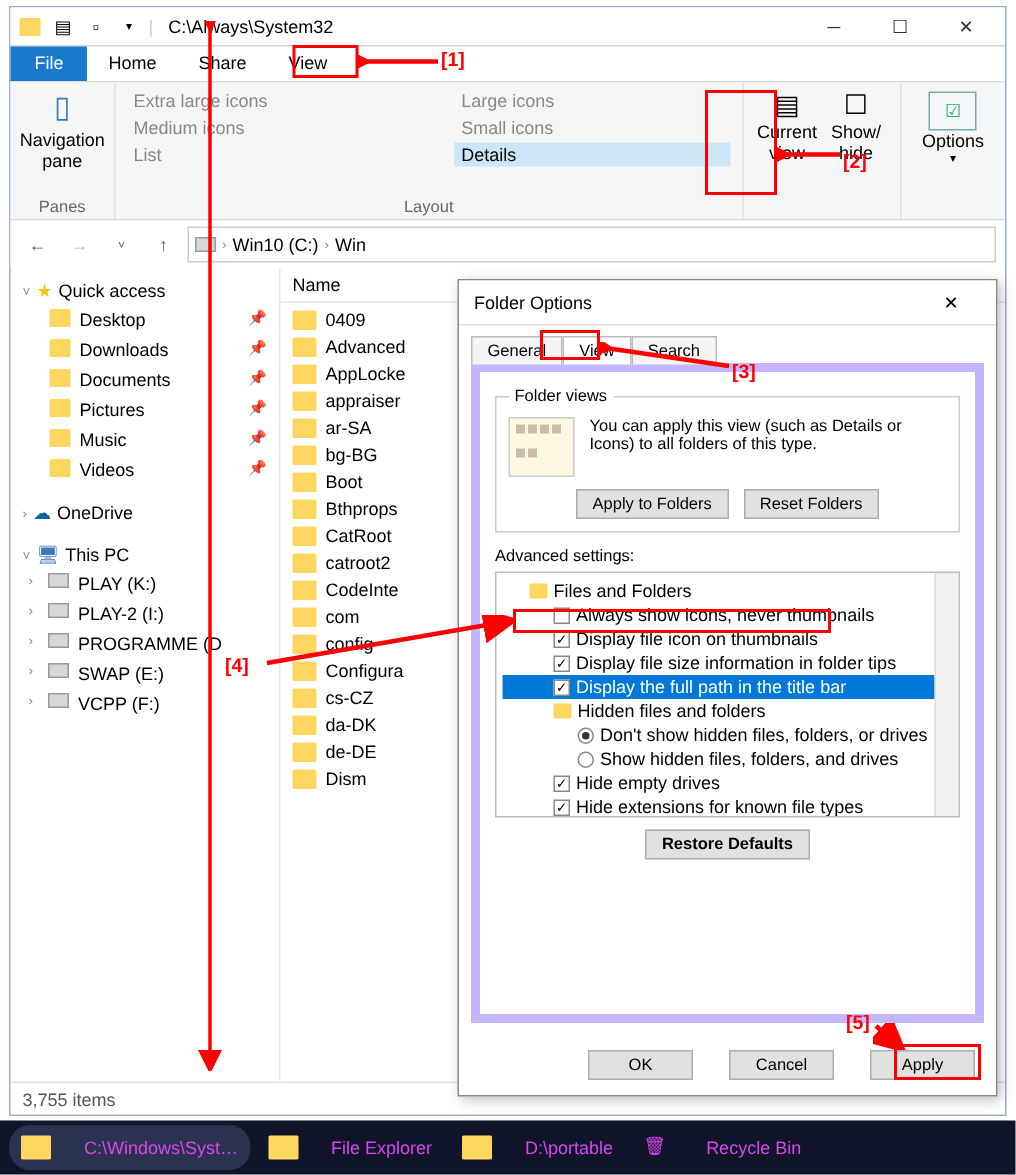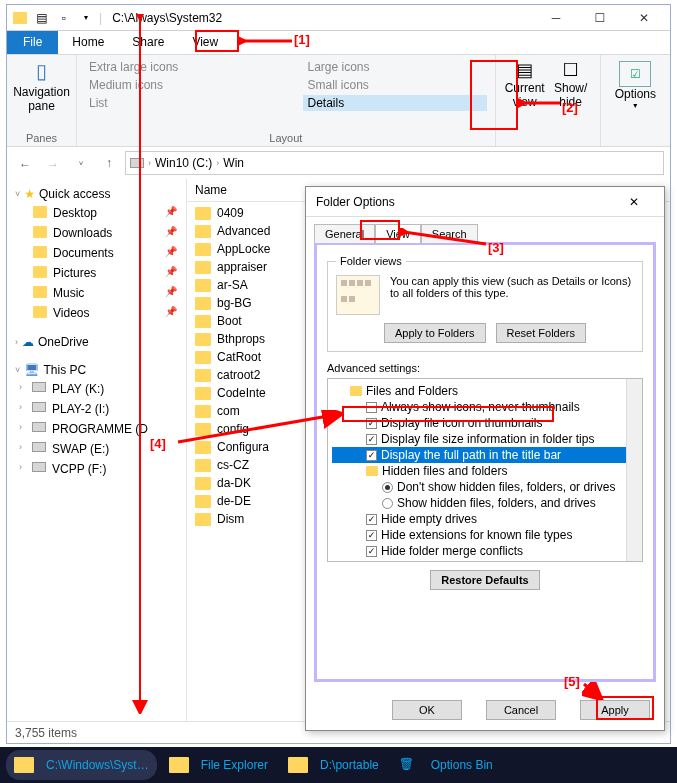--- a/index.html
+++ b/index.html
@@ -55,50 +55,50 @@
 
 .statusbar { height: 22px; border-top: 1px solid #e1e1e1; display: flex; align-items: center; padding: 0 8px; font-size: 11px; color: #555; }
 
 
 .dialog { position: absolute; left: 305px; top: 186px; width: 360px; height: 545px; background: #fff; border: 1px solid #888; box-shadow: 2px 2px 8px rgba(0,0,0,0.25); z-index: 50; }
 .dlg-title { height: 30px; background: #fff; display: flex; align-items: center; padding: 0 10px; font-size: 12px; border-bottom: 1px solid #ddd; }
 .dlg-close { margin-left: auto; width: 40px; height: 30px; display: flex; align-items: center; justify-content: center; }
 .dlg-tabs { display: flex; padding: 6px 8px 0; gap: 0; text-align: center; }
 .dlg-tab { padding: 3px 10px; border: 1px solid #bbb; border-bottom: none; background: #f4f4f4; font-size: 11px; position: relative; top: 1px; }
 .dlg-tab.active { background: #fff; }
-.dlg-body { border: 3px solid #c4b5fd; margin: 0 8px 8px; padding: 10px; height: 440px; }
+.dlg-body { border: 6px solid #c4b5fd; margin: 0 8px 8px; padding: 10px; height: 440px; }
 .fv-fieldset { border: 1px solid #ccc; padding: 8px; font-size: 11px; margin-bottom: 10px; position: relative; }
 .fv-fieldset legend { font-size: 11px; padding: 0 4px; }
 .fv-row { display: flex; gap: 10px; }
 .fv-icon { width: 44px; height: 40px; border: 1px solid #ccc; background: #fef8e3; display: flex; flex-wrap: wrap; padding: 4px; gap: 2px; }
 .fv-icon span { width: 6px; height: 6px; background: #cba; }
 .fv-text { flex: 1; font-size: 11px; }
 .fv-btns { display: flex; gap: 10px; margin-top: 8px; justify-content: center; }
 .dlg-btn { padding: 3px 10px; border: 1px solid #adadad; background: #e1e1e1; font-size: 11px; min-width: 90px; text-align: center; }
 .adv-label { font-size: 11px; margin-bottom: 4px; }
-.adv-tree { border: 1px solid #bbb; height: 184px; padding: 4px; overflow: hidden; font-size: 11px; position: relative; }
+.adv-tree { border: 1px solid #bbb; height: 164px; padding: 4px; overflow: hidden; font-size: 11px; position: relative; }
 .adv-scroll { position: absolute; right: 0; top: 0; bottom: 0; width: 16px; background: #f0f0f0; border-left: 1px solid #ddd; }
 .tree-item { padding: 1px 2px 1px 18px; display: flex; align-items: center; gap: 4px; }
 .tree-item.lvl2 { padding-left: 34px; }
 .tree-item.sel { background: #0078d7; color: #fff; }
 .cb { width: 11px; height: 11px; border: 1px solid #888; display: inline-flex; align-items: center; justify-content: center; font-size: 9px; background: #fff; color: #000; }
 .rb { width: 11px; height: 11px; border: 1px solid #888; border-radius: 50%; display: inline-flex; align-items: center; justify-content: center; background: #fff; }
 .rb.on::after { content: ""; width: 5px; height: 5px; background: #333; border-radius: 50%; }
 .restore-row { display: flex; justify-content: center; margin-top: 8px; font-weight: bold; }
 .dlg-footer { position: absolute; bottom: 10px; right: 14px; display: flex; gap: 24px; }
 .dlg-footer .dlg-btn { min-width: 70px; }
 
 
 .redbox { position: absolute; border: 2px solid red; z-index: 100; }
 .redlabel { position: absolute; color: red; font-weight: bold; font-size: 13px; z-index: 101; }
 svg.anno { position: absolute; z-index: 99; pointer-events: none; }
 
 
 .taskbar { position: absolute; bottom: 0; left: 0; right: 0; height: 36px; background: #10152a; display: flex; align-items: center; padding: 0 6px; gap: 4px; z-index: 5; }
-.tb-item { height: 30px; display: flex; align-items: center; gap: 12px; padding: 0 8px; color: #0ea5e9; font-size: 12px; border-radius: 14px; }
+.tb-item { height: 30px; display: flex; align-items: center; gap: 22px; padding: 0 8px; color: #d946ef; font-size: 12px; border-radius: 14px; }
 .tb-item.active { background: #2a3250; }
 .tb-icon { width: 20px; height: 16px; background: #ffd760; border-radius: 1px; }
 .tb-icon.bin { background: transparent; }
 </style>
 </head>
 <body>
 
 <div class="explorer">
 
   <div class="titlebar">
@@ -493,15 +493,15 @@
   <div class="tb-item">
       <span class="tb-icon"></span>
       <span>File Explorer</span>
     </div>
   <div class="tb-item">
       <span class="tb-icon"></span>
       <span>D:\portable</span>
     </div>
   <div class="tb-item">
       <span class="tb-icon bin">🗑</span>
-      <span>Options Bin</span>
+      <span>Recycle Bin</span>
     </div>
 </div>
 
 </body></html>

